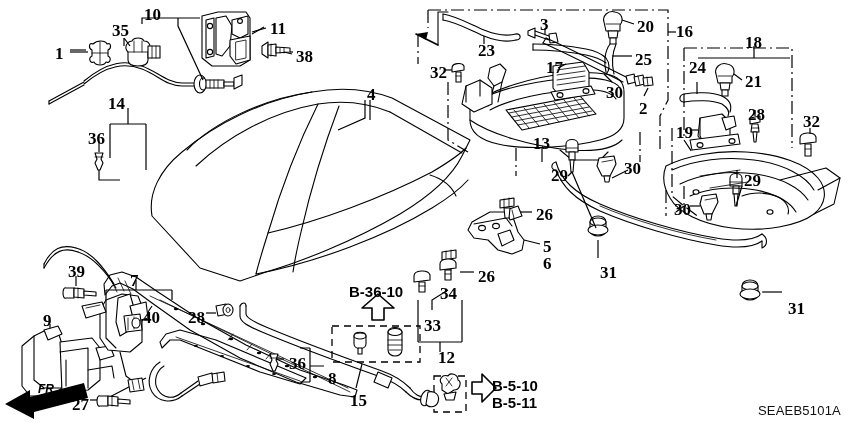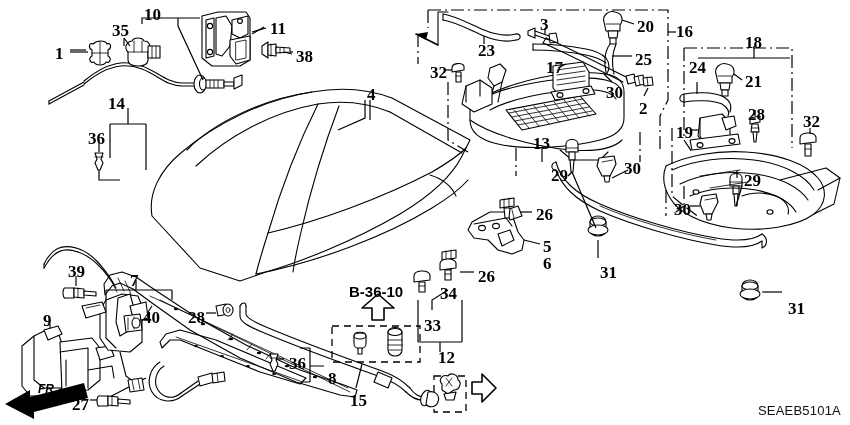--- a/index.html
+++ b/index.html
@@ -595,18 +595,22 @@
   <div class="callout" style="left:143px;top:309px;">40</div>
   <div class="callout" style="left:72px;top:396px;">27</div>
   <div class="callout" style="left:188px;top:309px;">28</div>
   <div class="callout" style="left:289px;top:355px;">36</div>
   <div class="callout" style="left:328px;top:370px;">8</div>
   <div class="callout" style="left:350px;top:392px;">15</div>
 
 
   <div class="ref" style="left:349px;top:284px;text-align:center;">B-36-10</div>
 
+  <div class="ref" style="left:492px;top:378px;">
+    <div>B-5-10</div>
+    <div>B-5-11</div>
+  </div>
 
   <div class="fr-label" style="left:38px;top:382px;">FR.</div>
 
   <div class="diagcode" style="left:758px;top:403px;">SEAEB5101A</div>
 
 </div>
 
 </body></html>

